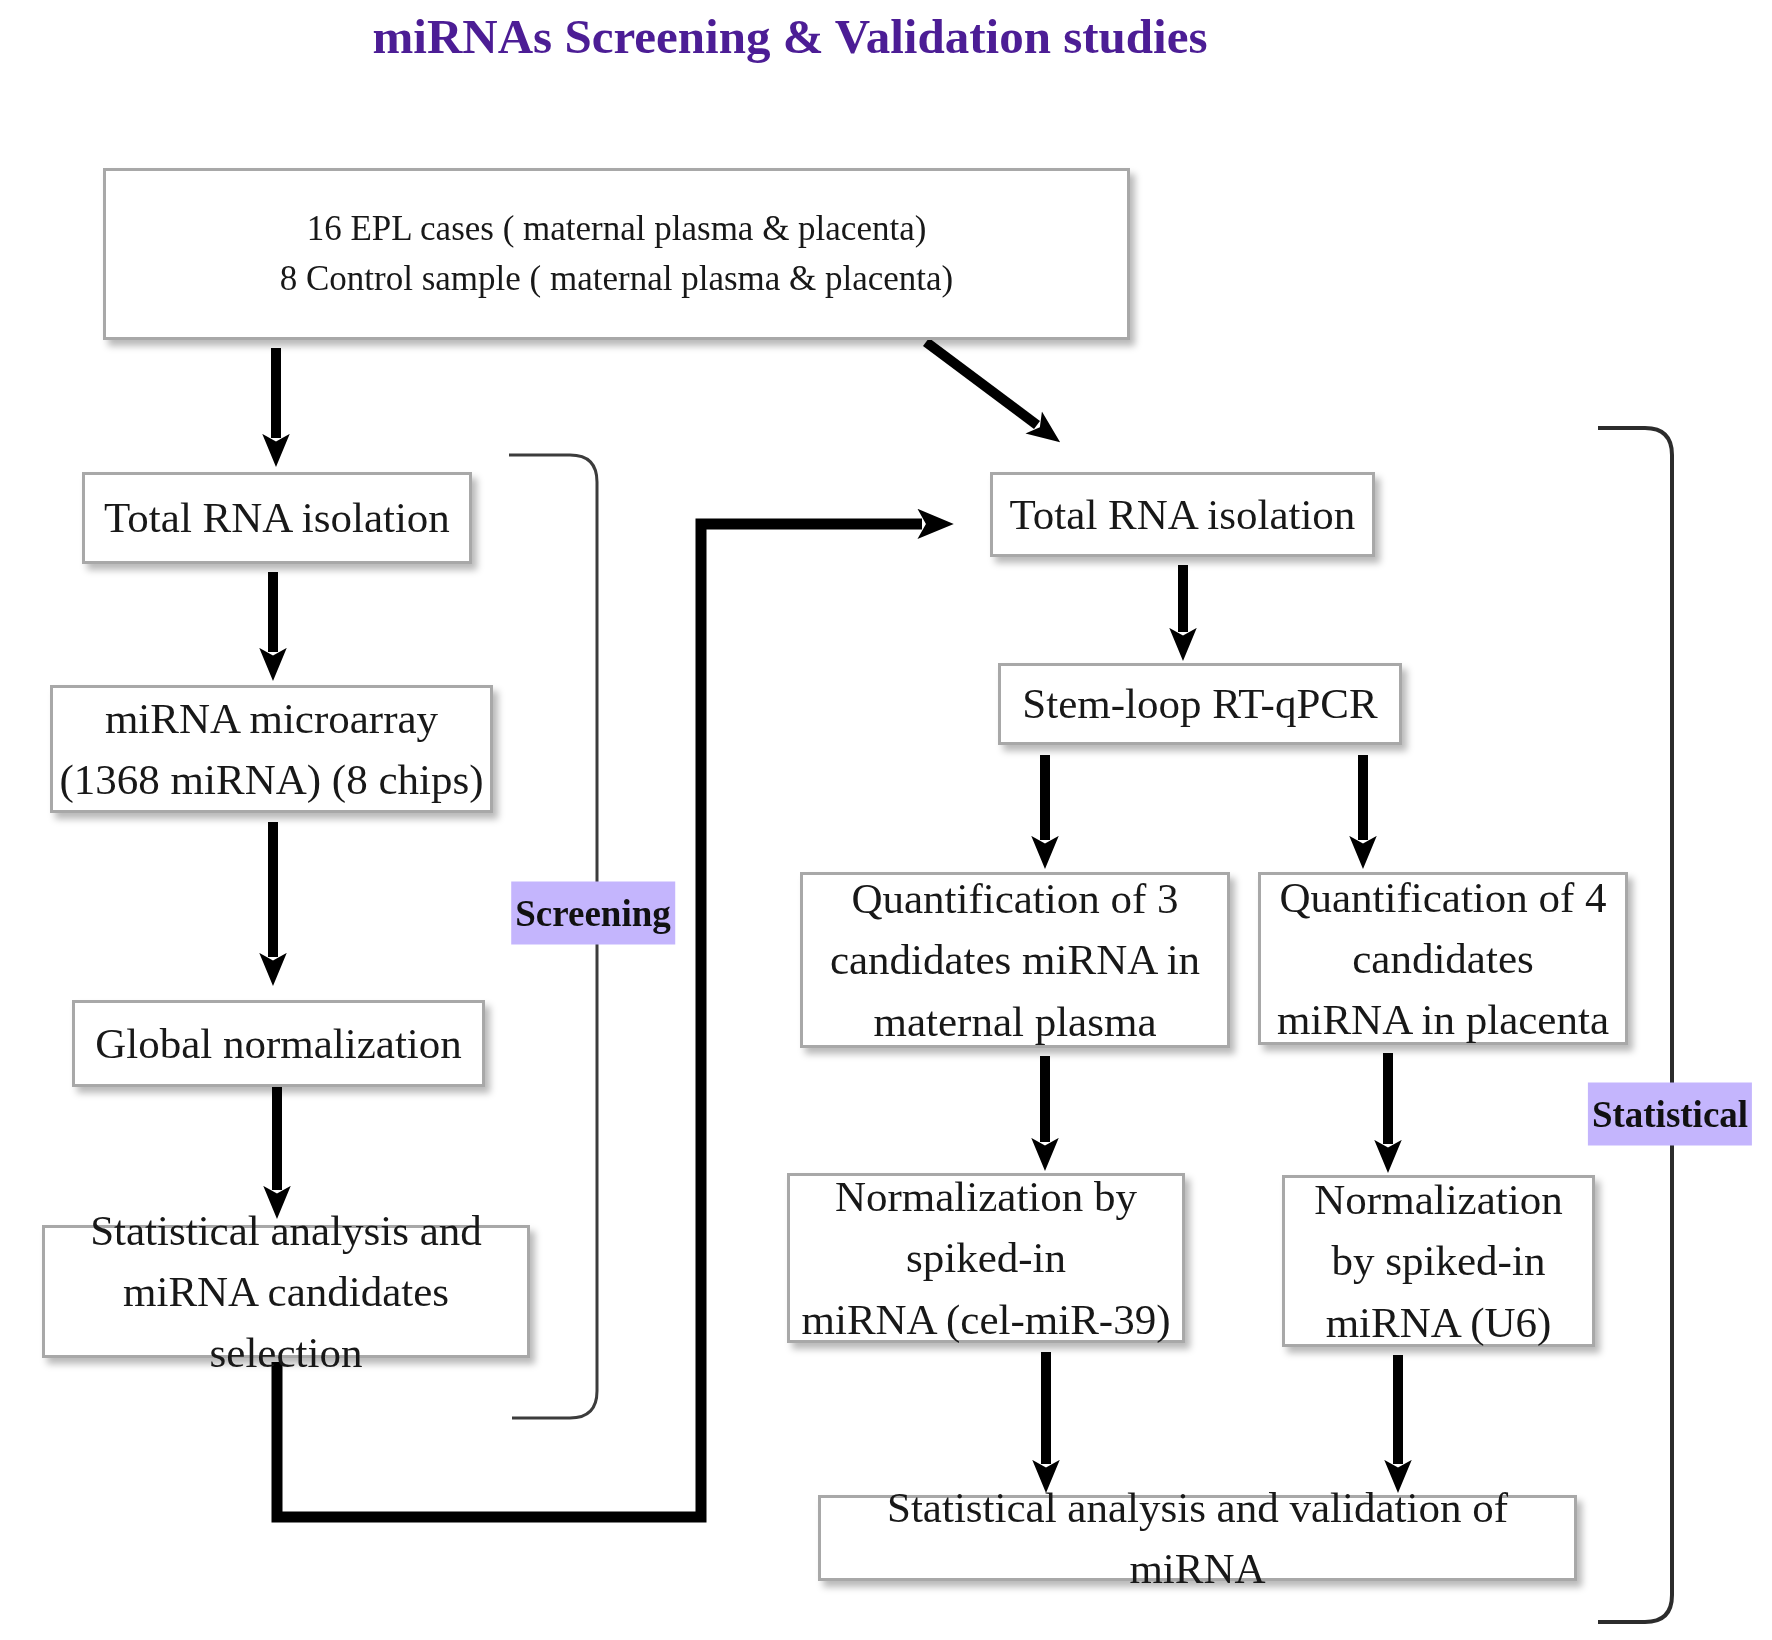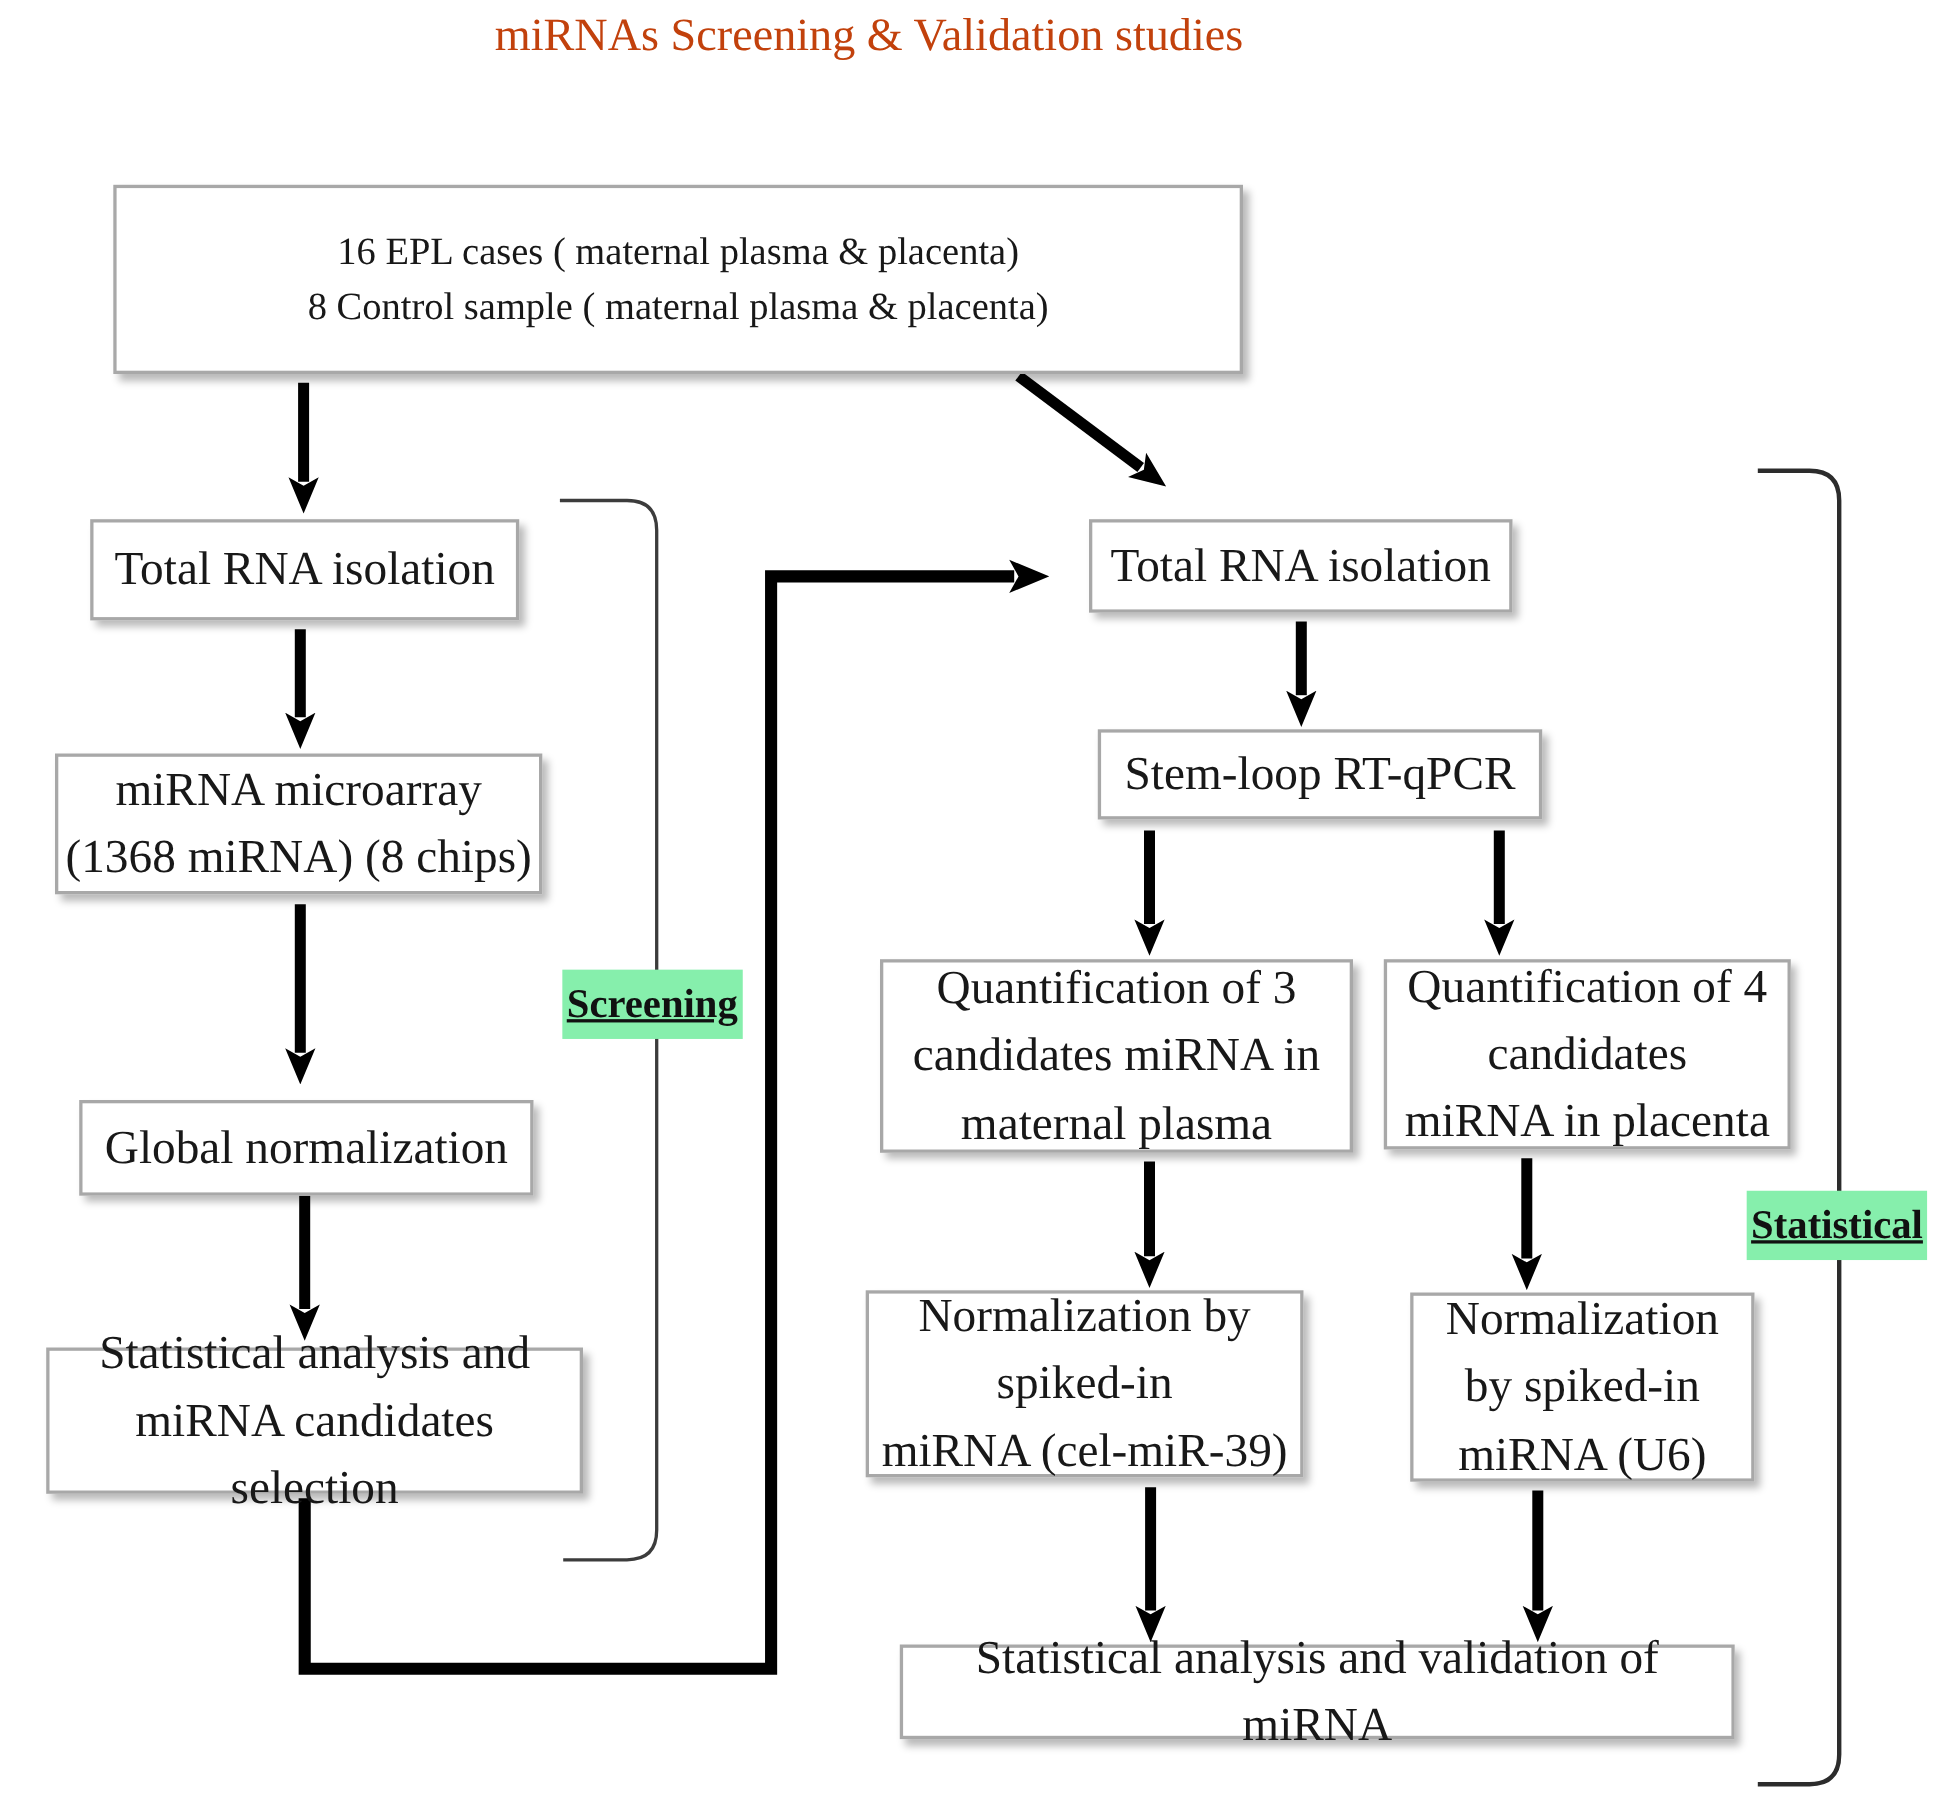--- a/index.html
+++ b/index.html
@@ -8,23 +8,23 @@
     width:1772px;
     height:1640px;
     background:#ffffff;
     font-family:"Liberation Serif","DejaVu Serif",serif;
     overflow:hidden;
   }
   #page-title{
     position:absolute;
     top:8px; left:0; width:1580px;
     text-align:center;
-    font-size:42px;
-    font-weight:normal;
-    color:#c2410c;
+    font-size:49px;
+    font-weight:bold;
+    color:#4c1d95;
     letter-spacing:0px;
   }
   .node{
     position:absolute;
     background:#ffffff;
     border:3px solid #a8a8a8;
     box-shadow:5px 6px 7px rgba(0,0,0,0.28);
     display:flex;
     align-items:center;
     justify-content:center;
@@ -34,25 +34,24 @@
     color:#181818;
     white-space:pre-line;
     box-sizing:border-box;
   }
   #arrow-layer{position:absolute;top:0;left:0;}
   .bracket-label{
     position:absolute;
     font-weight:bold;
     font-size:37px;
     color:#111111;
-    background:#86efac;
+    background:#c4b5fd;
     padding:10px 4px;
     white-space:nowrap;
     transform:translate(-50%,-50%);
-    text-decoration:underline;
   }
   
   #box-samples        {left:103px;  top:168px;  width:1027px; height:172px; font-size:35px;}
   #box-rna-screening  {left:82px;   top:472px;  width:390px;  height:92px;}
   #box-microarray     {left:50px;   top:685px;  width:443px;  height:128px;}
   #box-global-norm    {left:72px;   top:990px;  width:413px;  height:87px;margin-top:10px;}
   #box-stat-selection {left:42px;   top:1225px; width:488px;  height:133px;}
   #box-rna-validation {left:990px;  top:472px;  width:385px;  height:85px;}
   #box-stemloop       {left:998px;  top:663px;  width:404px;  height:82px;}
   #box-quant-plasma   {left:800px;  top:872px;  width:430px;  height:176px;}

